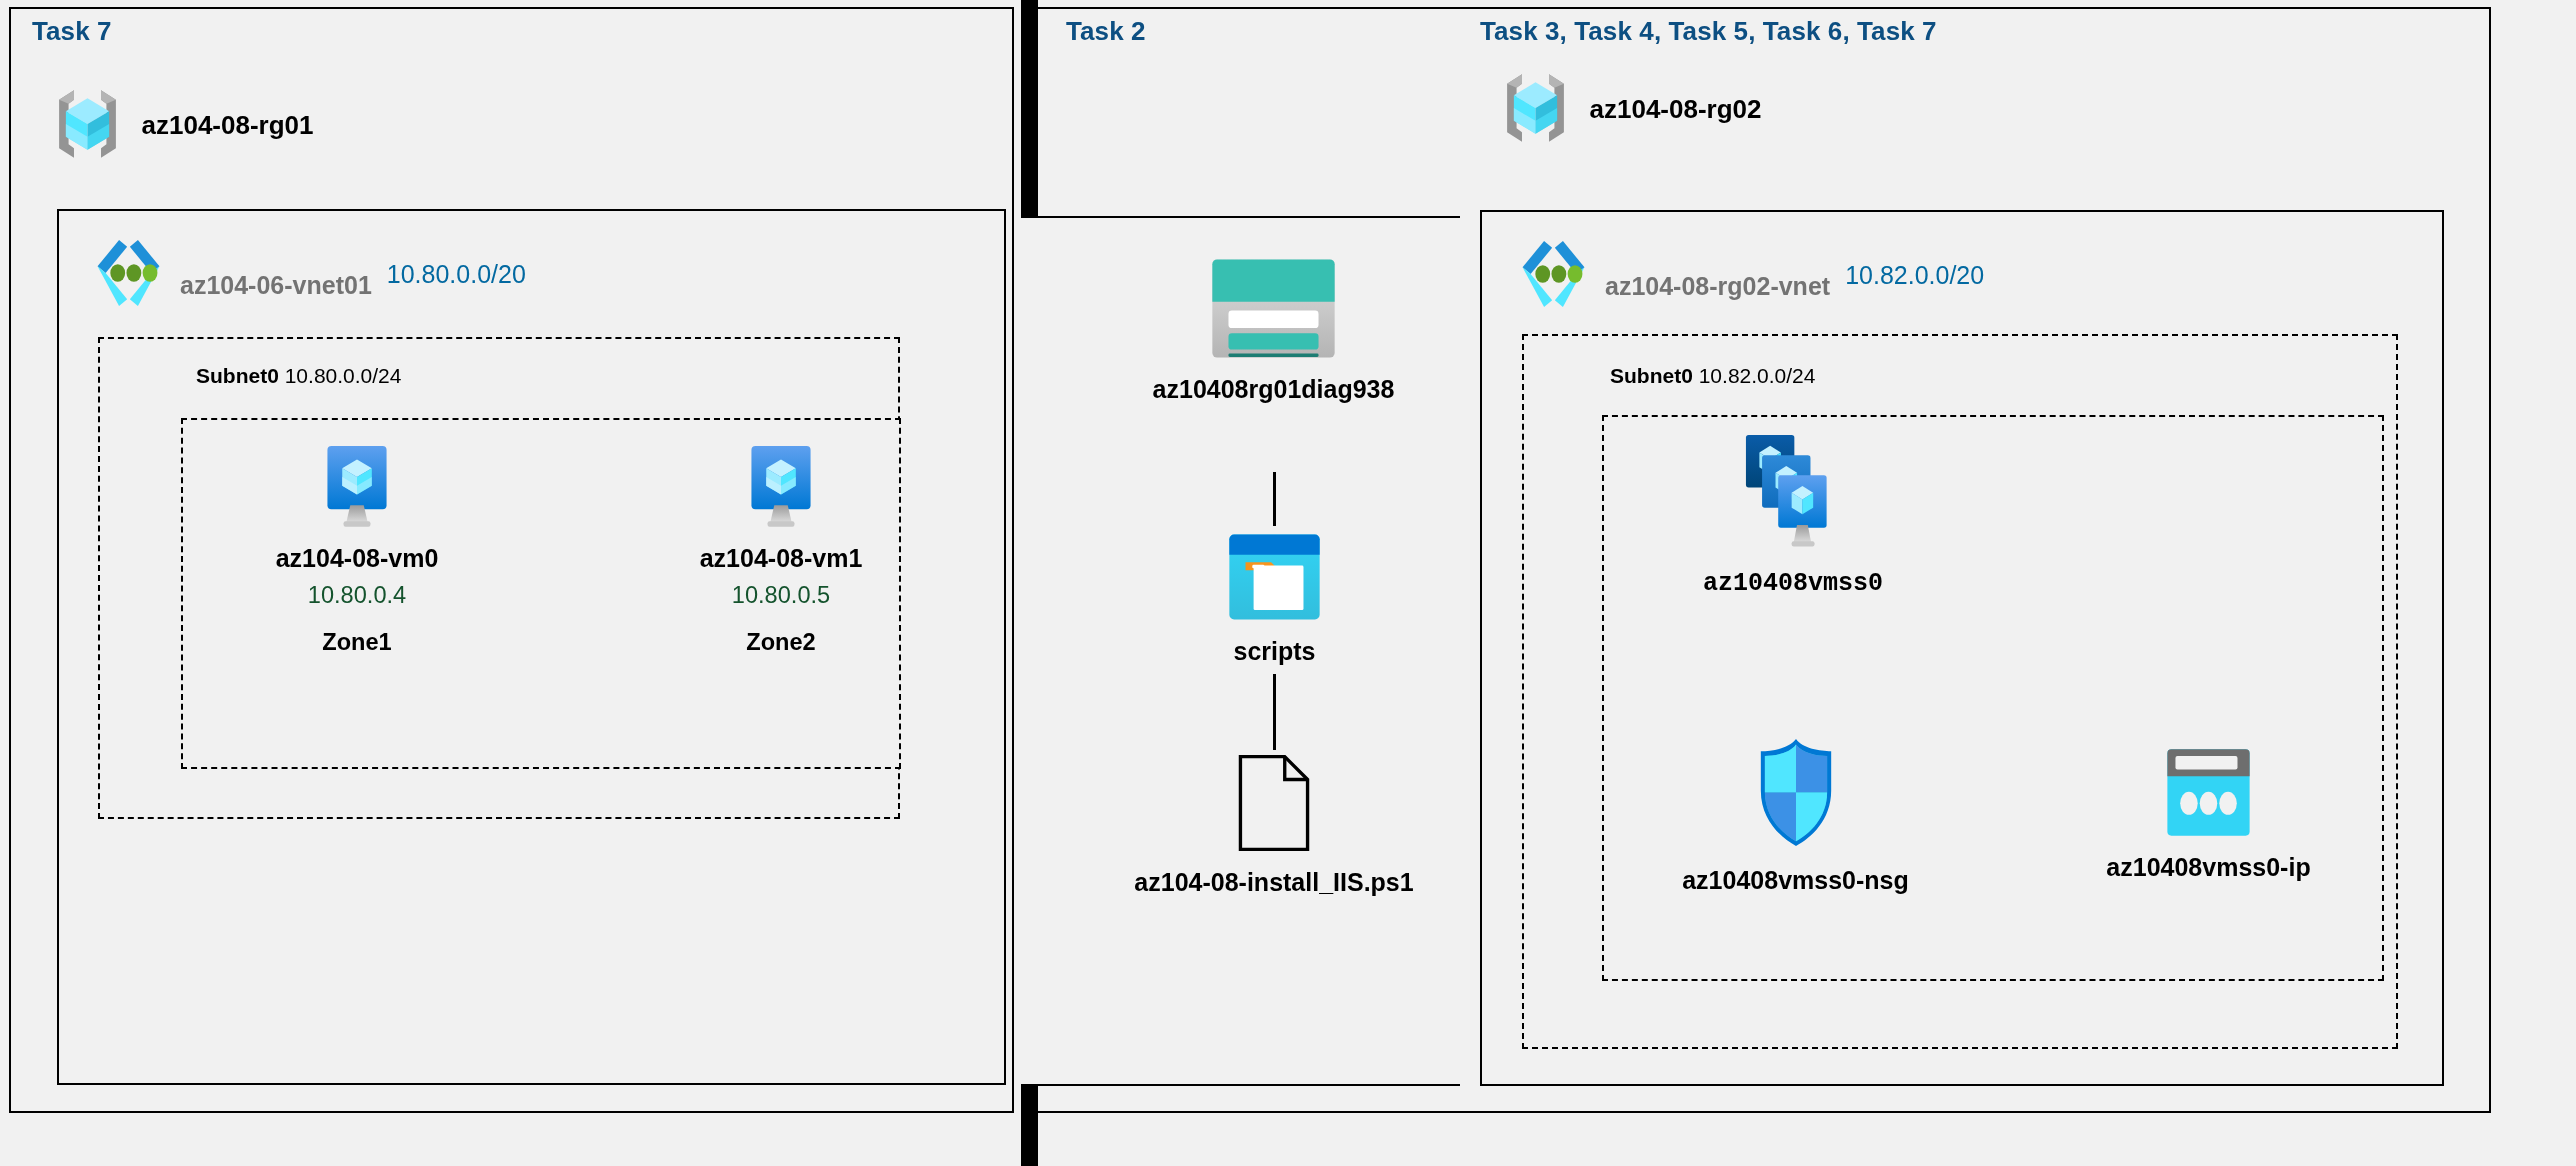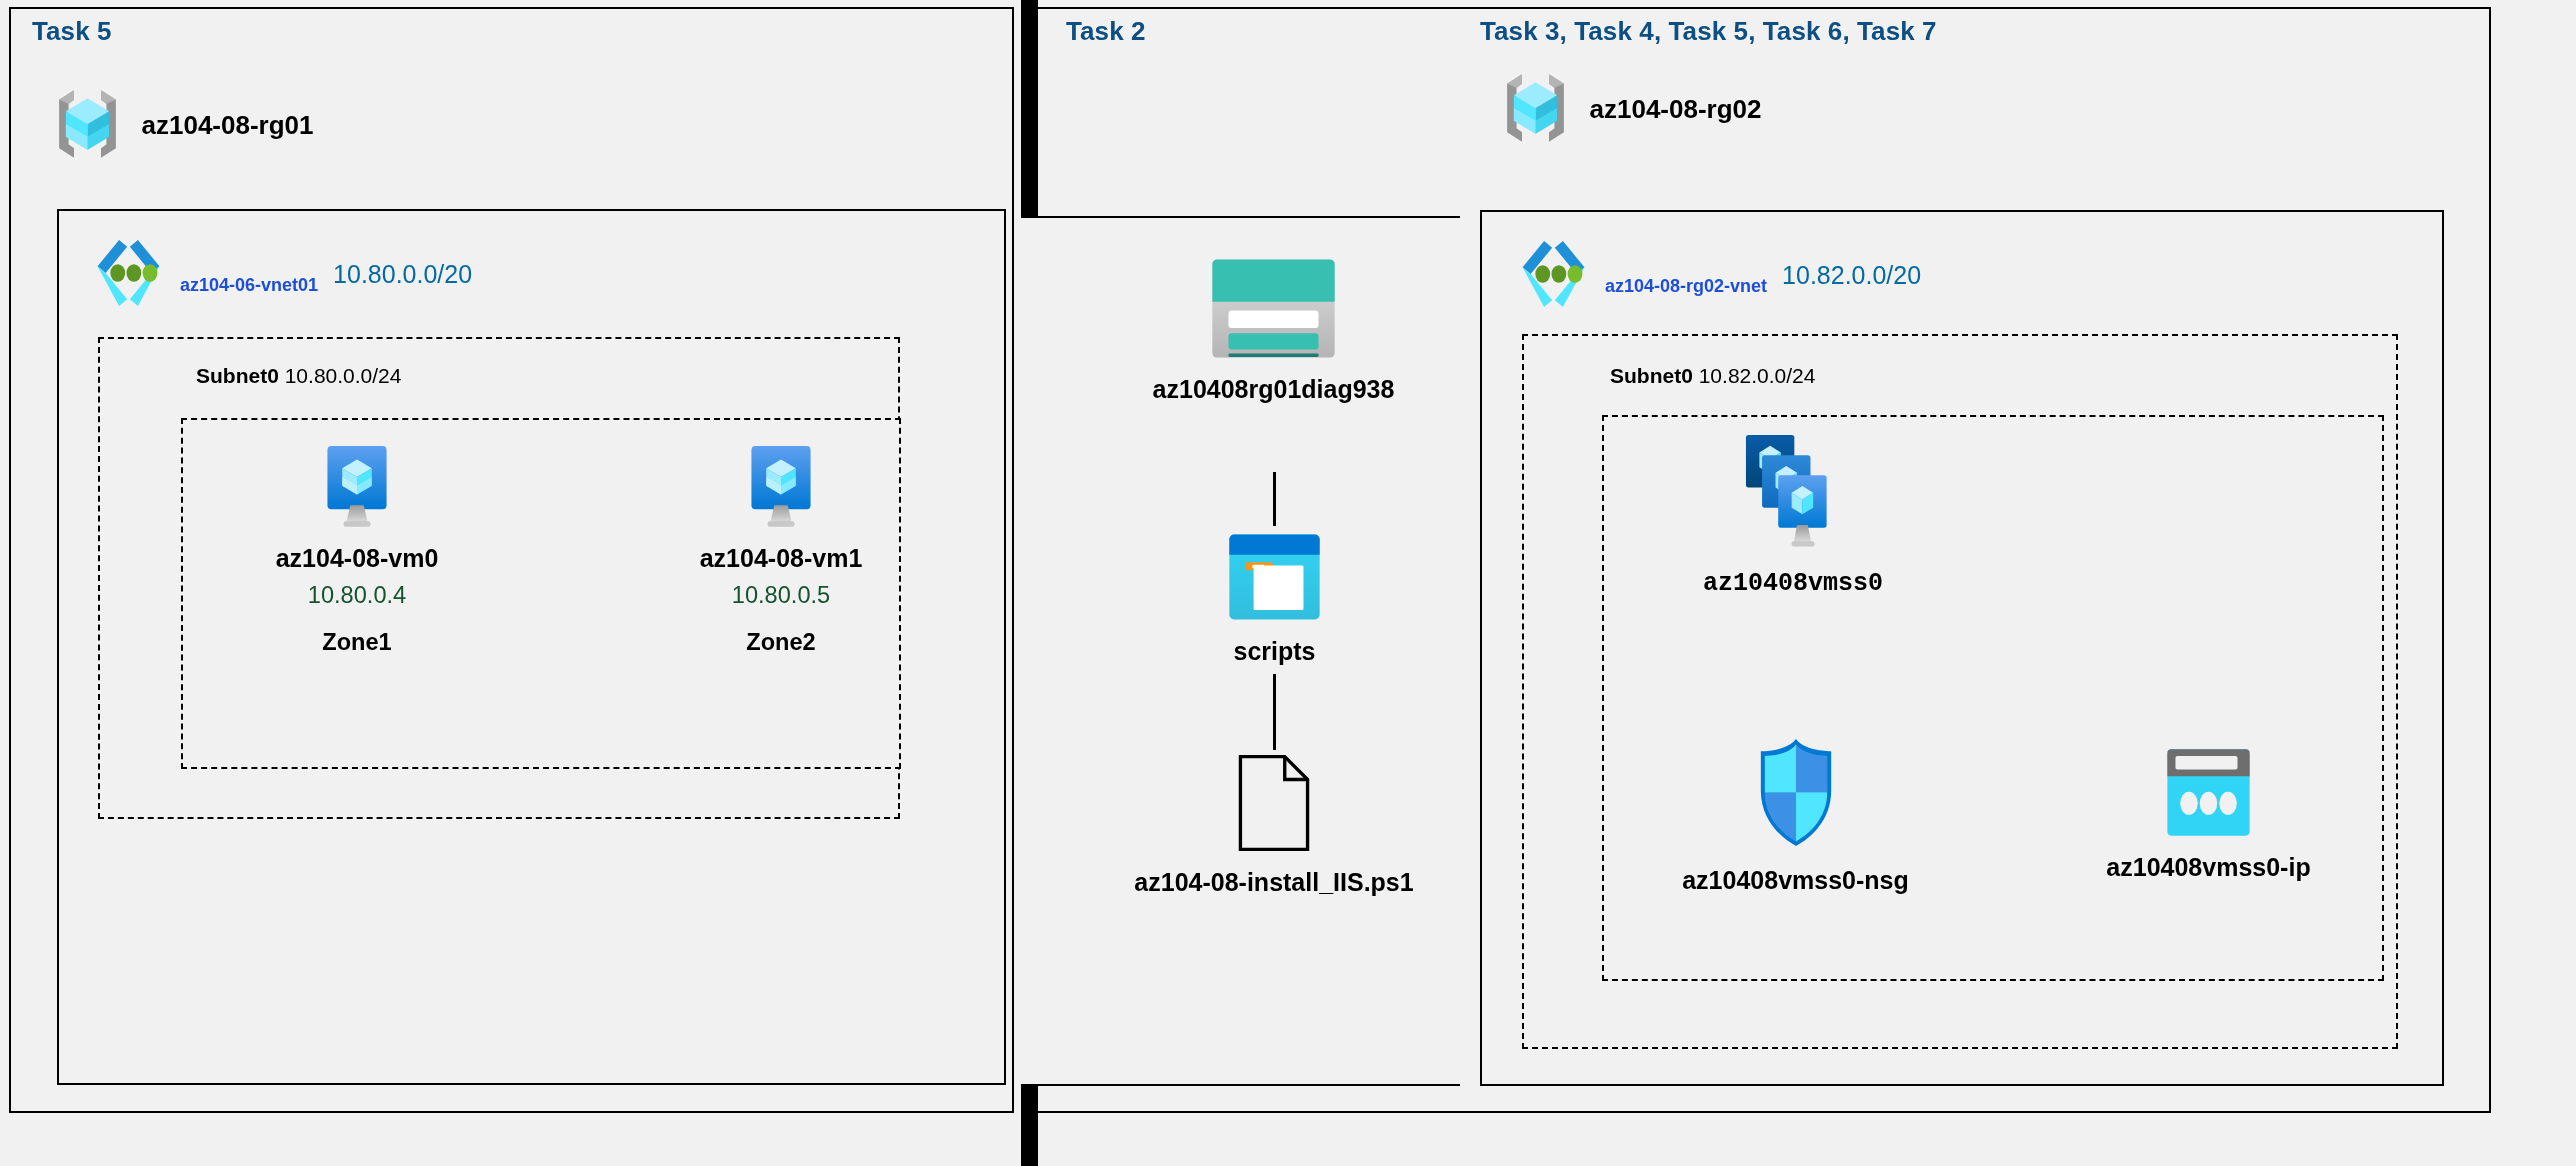--- a/index.html
+++ b/index.html
@@ -30,21 +30,21 @@
   .rg-row { position: absolute; display: flex; align-items: center; gap: 17.5px; }
   .rg-name { font-size: 26px; font-weight: bold; color: #000; white-space: nowrap; }
 
   
   .vnet-box {
     position: absolute;
     border: 2.7px solid #000;
     background: #f1f1f1;
   }
   .vnet-row { position: absolute; display: flex; align-items: center; gap: 15px; }
-  .vnet-name { font-size: 18px; font-weight: bold; color: #1d4ed8; white-space: nowrap; margin-top: 23px; }
+  .vnet-name { font-size: 25px; font-weight: bold; color: #737373; white-space: nowrap; margin-top: 23px; }
   .vnet-cidr { font-size: 25px; font-weight: normal; color: #0369a1; white-space: nowrap; }
 
   
   .subnet-box {
     position: absolute;
     border: 2.7px dashed #000;
     background: #f1f1f1;
   }
   .subnet-label { position: absolute; font-size: 21px; color: #000; white-space: nowrap; }
   .subnet-label b { font-weight: bold; }
@@ -71,21 +71,21 @@
 
 <div id="stage">
 
   <div class="divider" style="left:1021px; width:17.5px;"></div>
   <div class="divider" style="left:1518px; width:17.5px;"></div>
 
   <div class="panel" style="left:0px; top:0px; width:1021px; height:1166px;">
 
     <div style="position:absolute; left:9.4px; top:6.7px; width:1005px; height:1106px; border:2px solid #000; background:#f1f1f1;"></div>
 
-    <div class="task-label" style="left:32px; top:16px;">Task 5</div>
+    <div class="task-label" style="left:32px; top:16px;">Task 7</div>
 
     <div class="rg-row" style="left:51px; top:86px;">
       <span class="icon">
         <svg width="73" height="76" viewBox="0 0 108 112">
 
           <path d="M34 6 L12 20 L12 92 L34 106 L34 92 L26 86 L26 26 L34 20 Z" fill="#949494"></path>
           <path d="M34 6 L12 20 L26 26 L34 20 Z" fill="#b4b4b4"></path>
 
           <path d="M74 6 L96 20 L96 92 L74 106 L74 92 L82 86 L82 26 L74 20 Z" fill="#949494"></path>
           <path d="M74 6 L96 20 L82 26 L74 20 Z" fill="#b4b4b4"></path>

